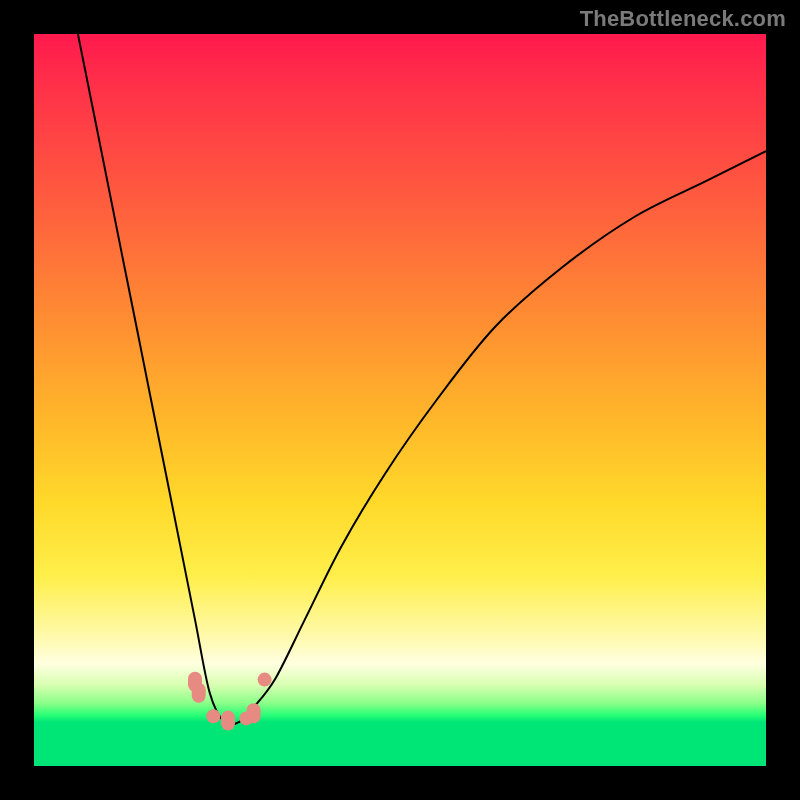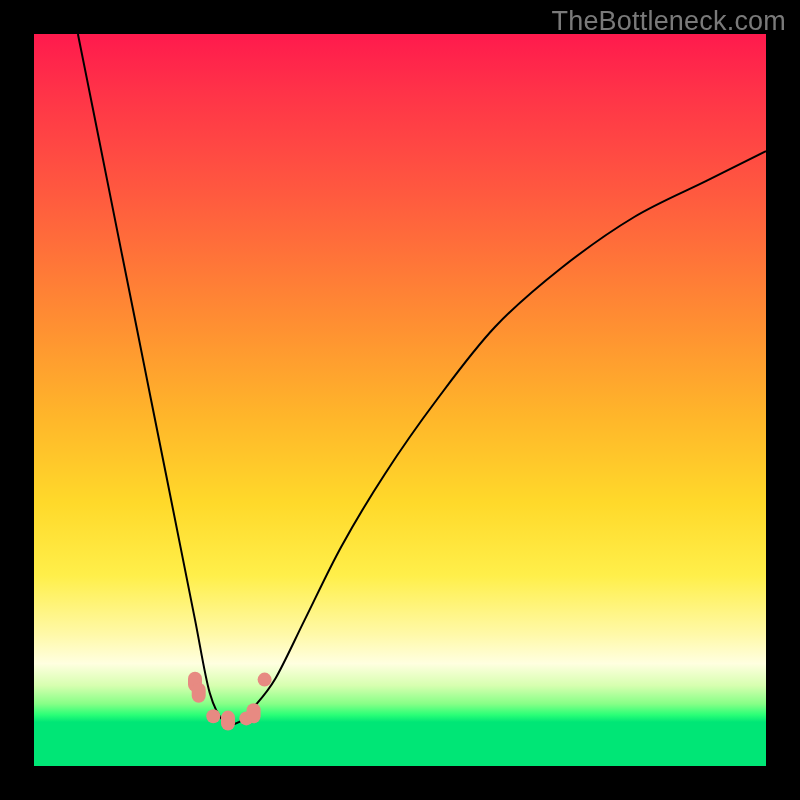--- a/index.html
+++ b/index.html
@@ -39,22 +39,22 @@
       #2bff77 93%,
       #00e676 94%,
       #00e676 100%
     );
   }
   .watermark {
     position: absolute;
     top: 6px;
     right: 14px;
     color: #7a7a7a;
-    font-size: 27px;
-    font-weight: 400;
+    font-size: 22px;
+    font-weight: 700;
     letter-spacing: 0.2px;
     user-select: none;
   }
   svg.curve {
     position: absolute;
     left: 0; top: 0;
     width: 732px;
     height: 732px;
     overflow: visible;
   }

